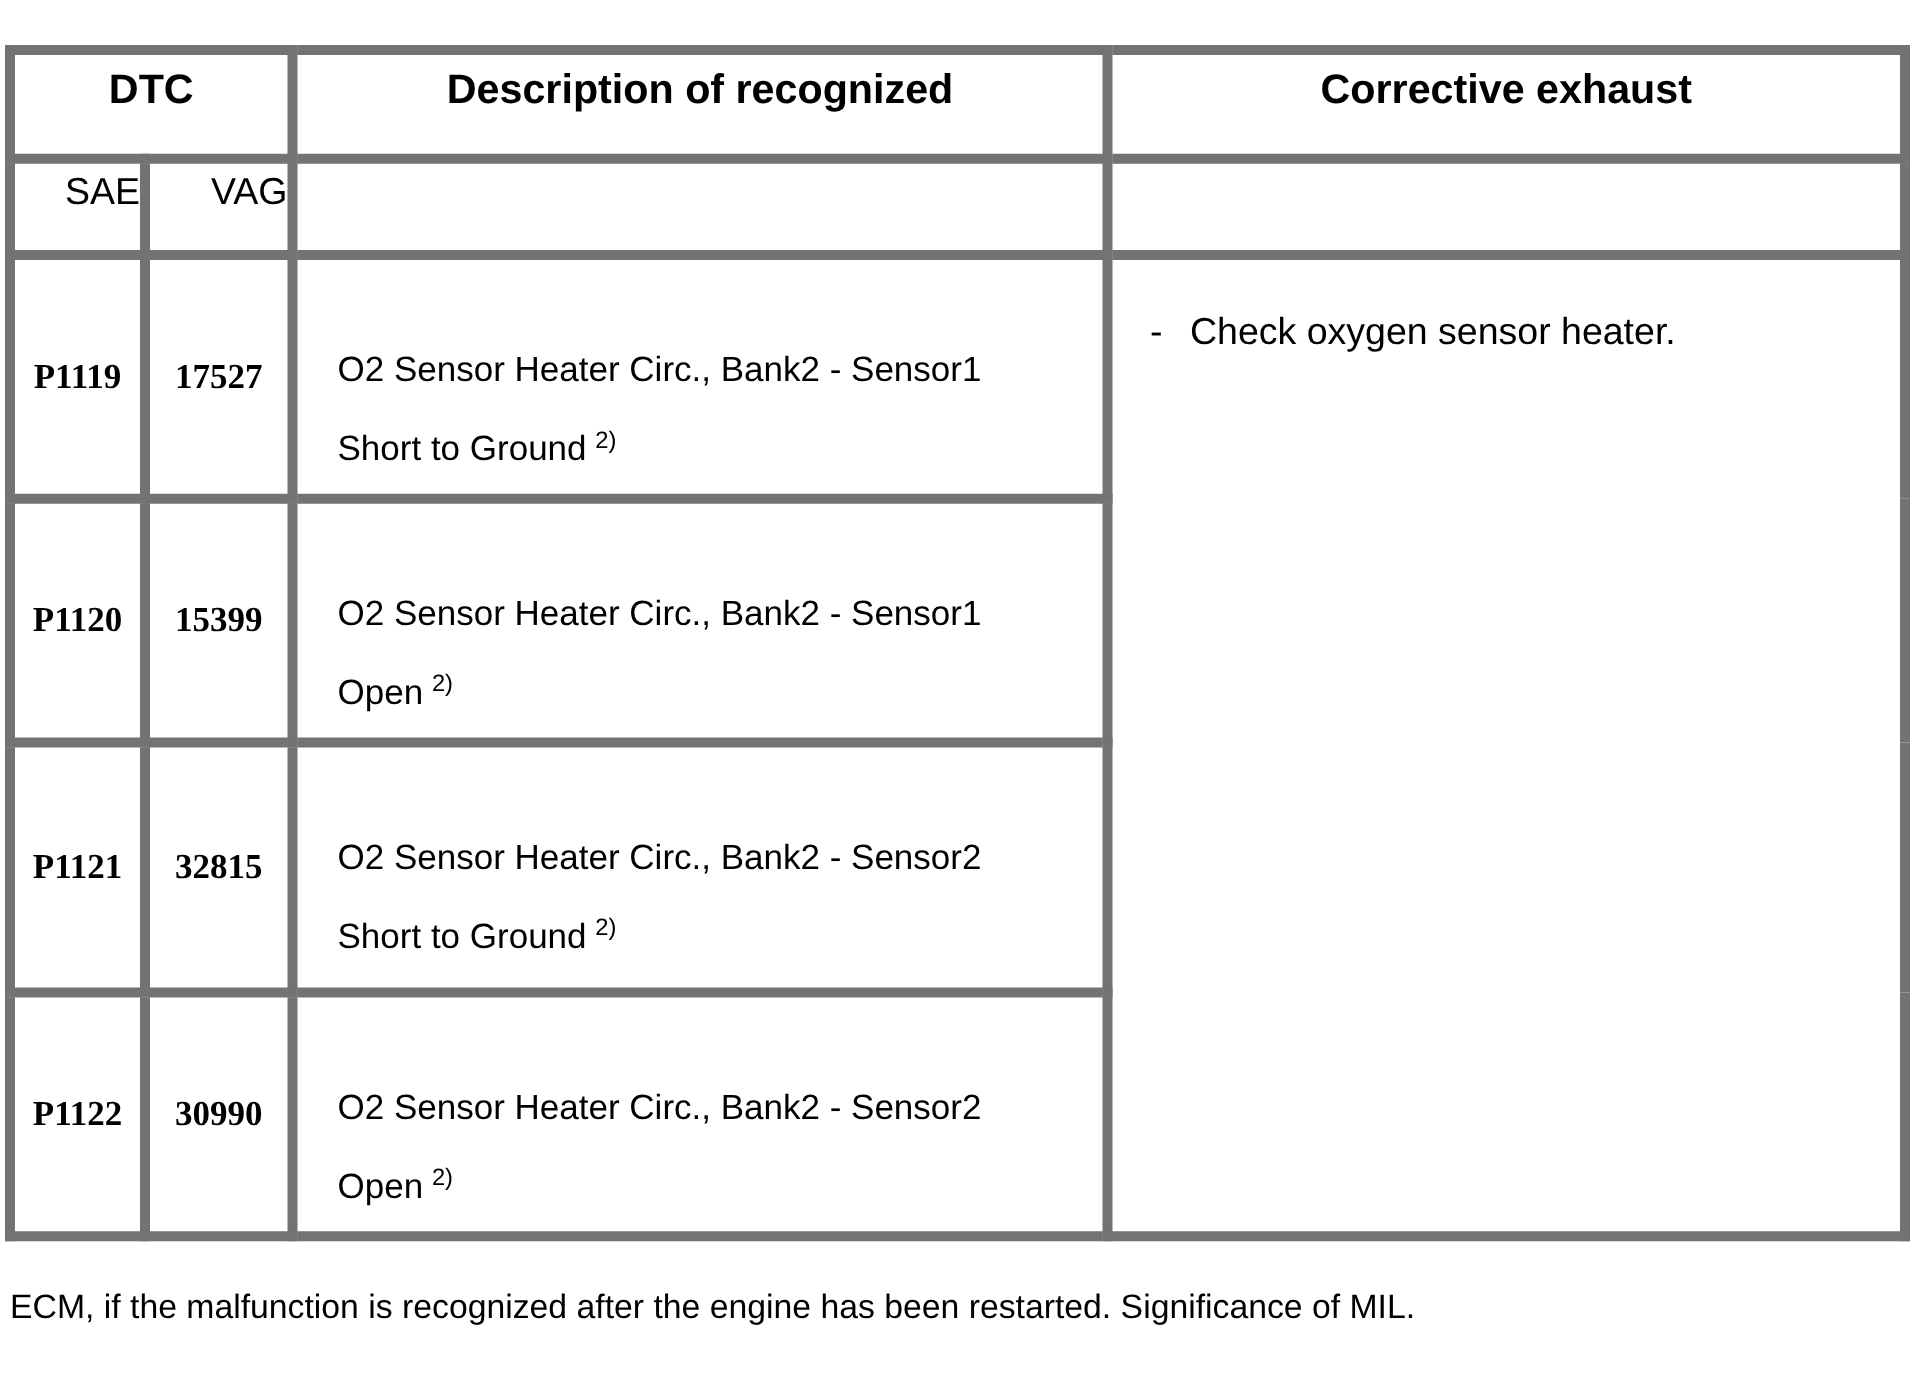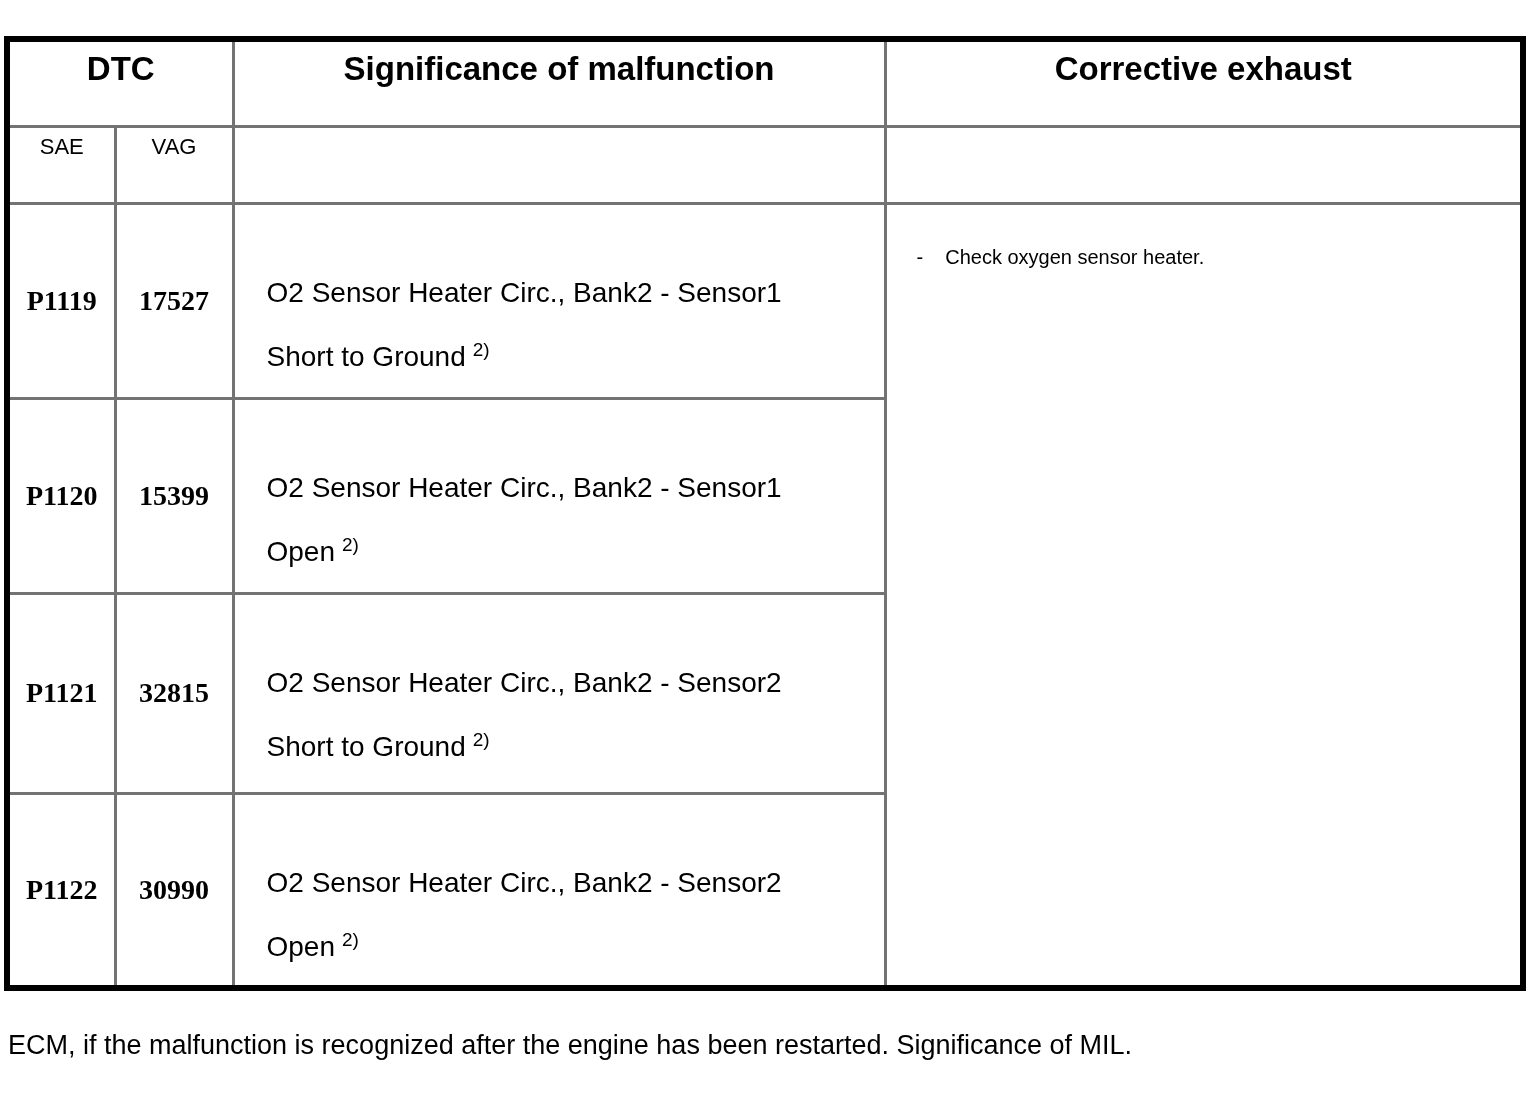--- a/index.html
+++ b/index.html
@@ -19,21 +19,21 @@
   table.dtc-table {
     position: absolute;
     left: 4px;
     top: 36px;
     width: 1516px;
     border-collapse: collapse;
     table-layout: fixed;
     border: 6px solid #000000;
   }
   .dtc-table th, .dtc-table td {
-    border: 3px solid #737373;
+    border: 8px solid #737373;
     padding: 0;
     overflow: hidden;
   }
   
   col.c-sae  { width: 108px; }
   col.c-vag  { width: 118px; }
   col.c-desc { width: 652px; }
   col.c-corr { width: 638px; }
   
   tr.r-head1 { height: 87px; }
@@ -44,23 +44,23 @@
   tr.r-data4 { height: 195px; }
 
   th.h-main {
     font-size: 33px;
     font-weight: bold;
     text-align: center;
     vertical-align: top;
     padding-top: 8px;
   }
   th.h-sub {
-    font-size: 22px;
+    font-size: 30px;
     font-weight: normal;
-    text-align: center;
+    text-align: right;
     vertical-align: top;
     padding-top: 6px;
   }
   td.code {
     font-size: 28px;
     font-weight: bold;
     text-align: center;
     vertical-align: middle;
     font-family: Liberation Serif, serif;
   }
@@ -72,21 +72,21 @@
   }
   .desc-line { line-height: 32px; white-space: nowrap; margin-top: 32px; }
   .desc-line + .desc-line { margin-top: 25px; }
   sup.fn-ref {
     font-size: 19px;
     vertical-align: 10px;
     margin-left: 7px;
     font-weight: normal;
   }
   td.corr {
-    font-size: 20px;
+    font-size: 30px;
     vertical-align: top;
     padding: 41px 16px 0 30px;
     text-align: left;
     white-space: nowrap;
   }
   td.corr .dash { display: inline-block; margin-right: 22px; }
   .footnote {
     position: absolute;
     left: 8px;
     top: 1028px;
@@ -109,21 +109,21 @@
     <colgroup>
       <col class="c-sae">
       <col class="c-vag">
       <col class="c-desc">
       <col class="c-corr">
     </colgroup>
 
     <tbody>
         <tr class="r-head1">
       <th class="h-main" colspan="2">DTC</th>
-      <th class="h-main">Significance of malfunction</th>
+      <th class="h-main">Description of recognized</th>
       <th class="h-main">Corrective exhaust</th>
     </tr>
 
     <tr class="r-head2">
       <th class="h-sub">SAE</th>
       <th class="h-sub">VAG</th>
       <td></td>
       <td></td>
     </tr>
 

